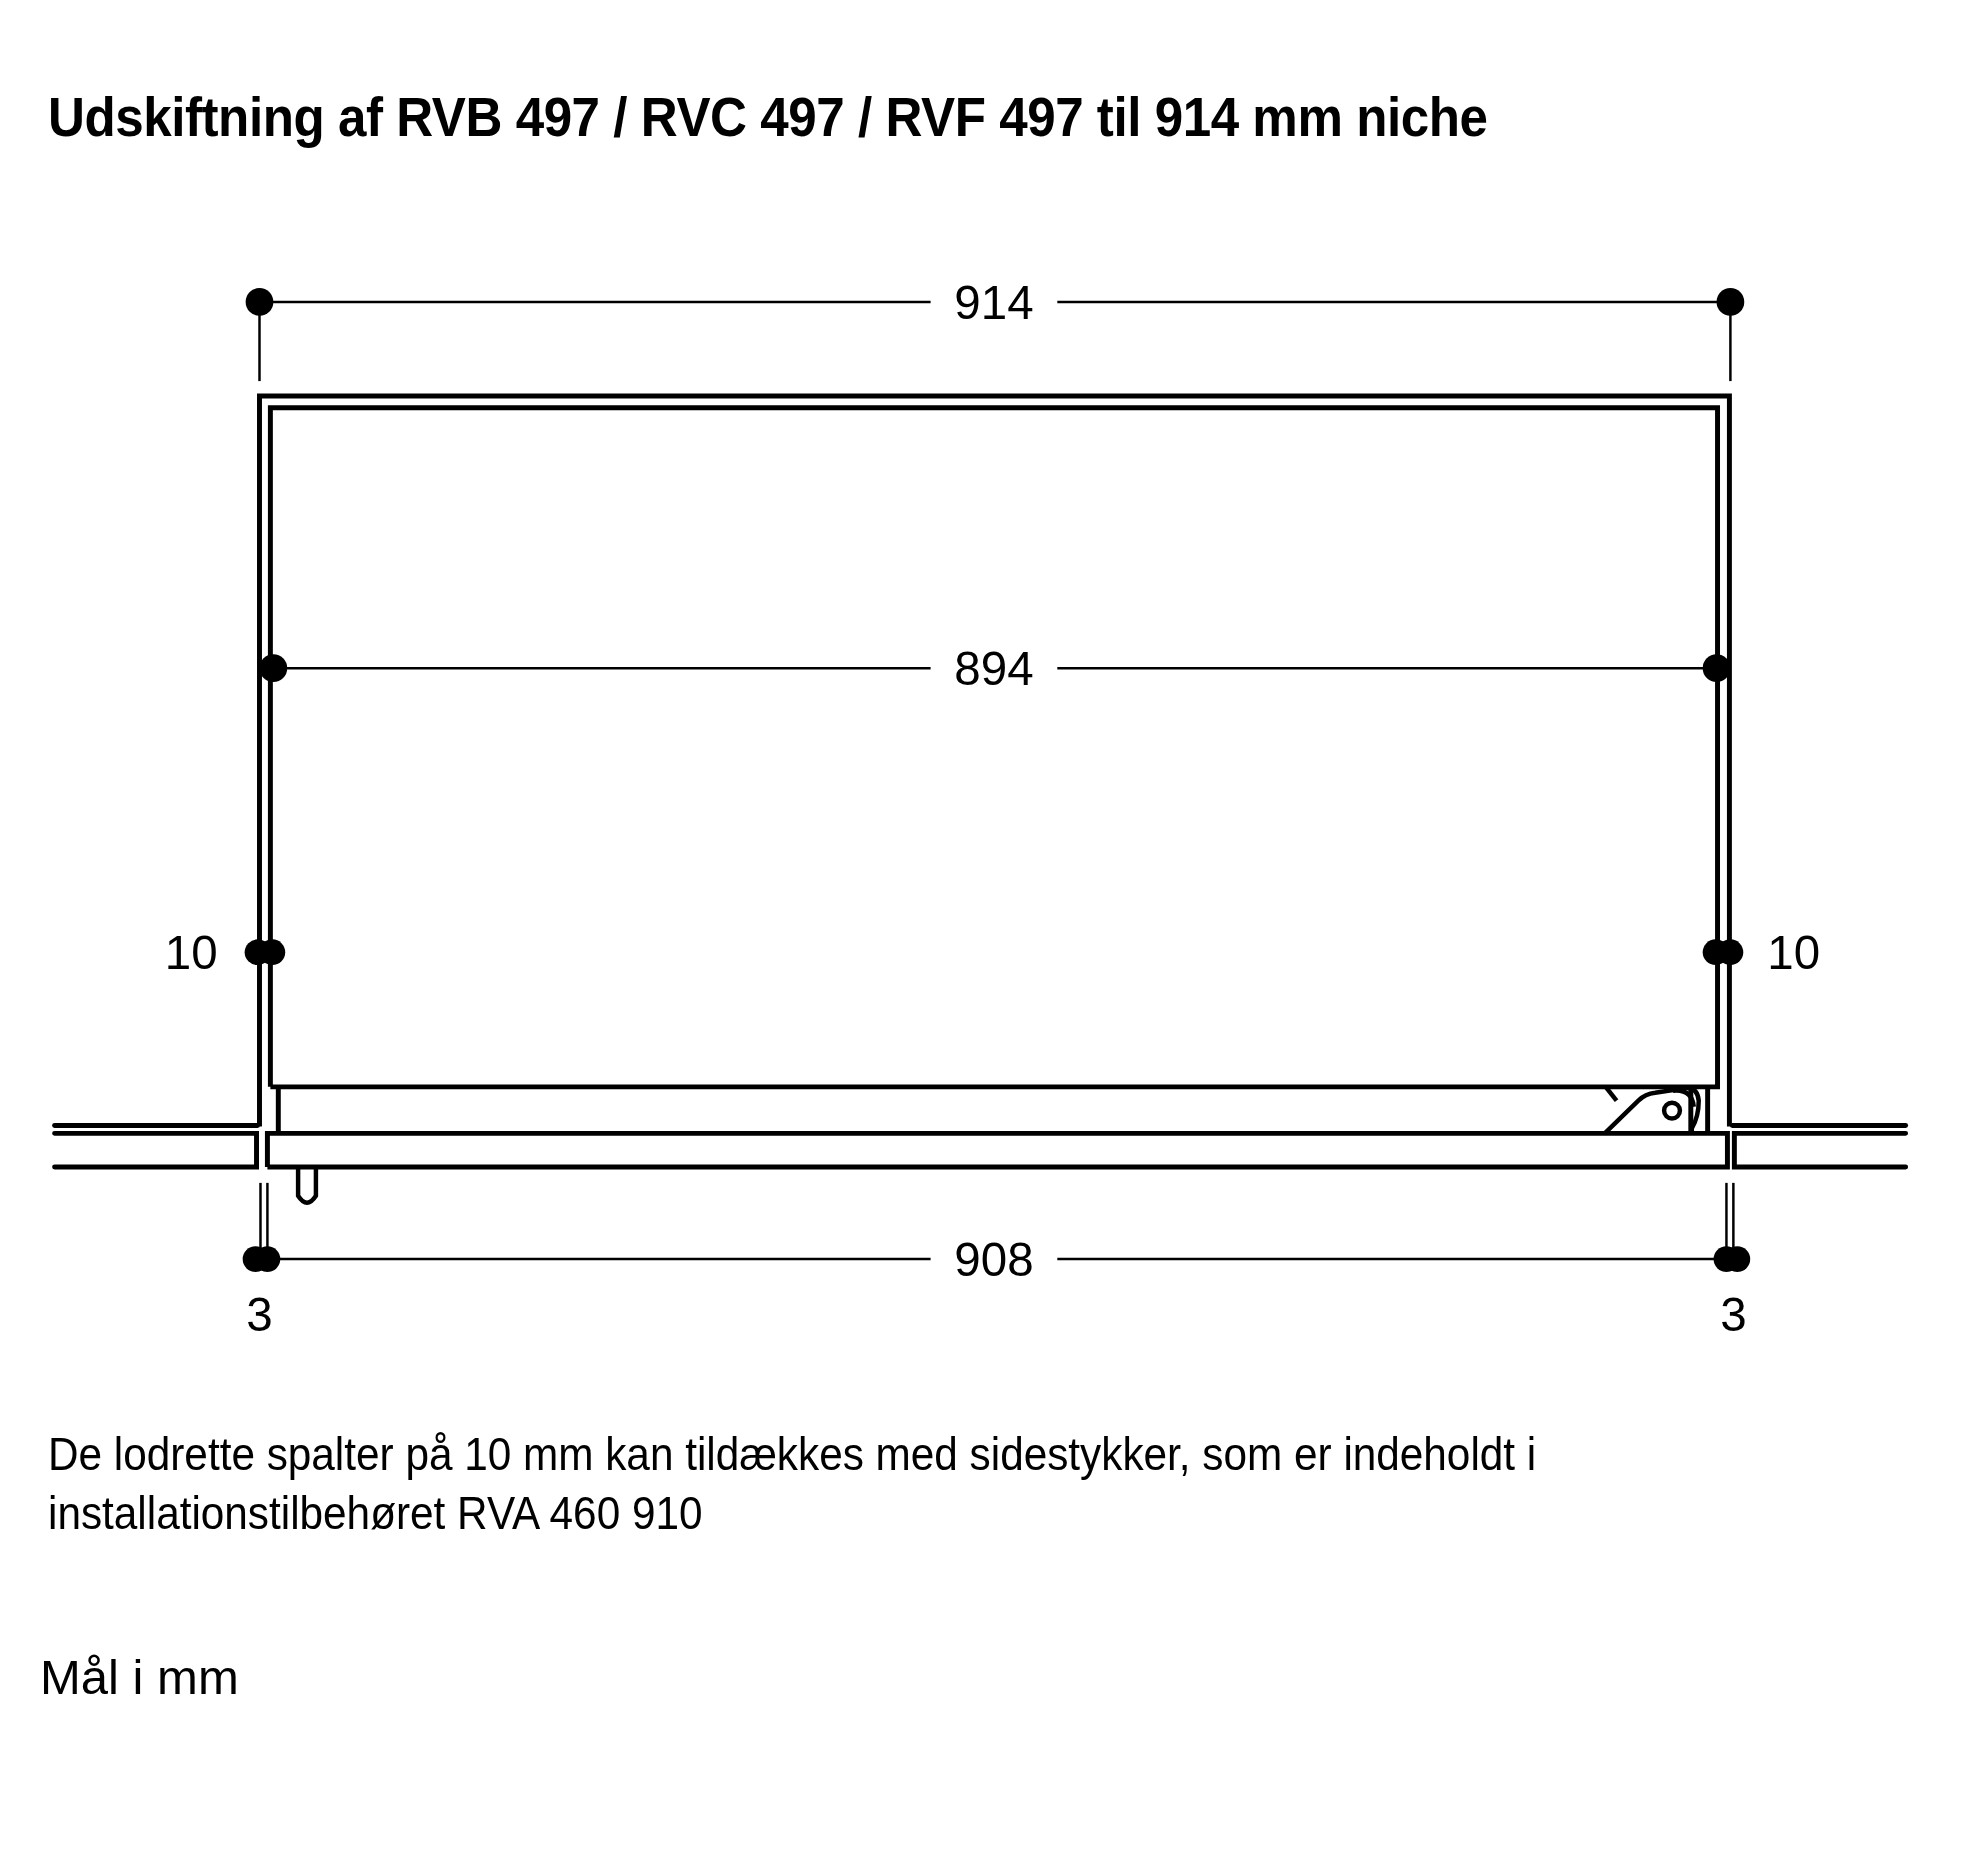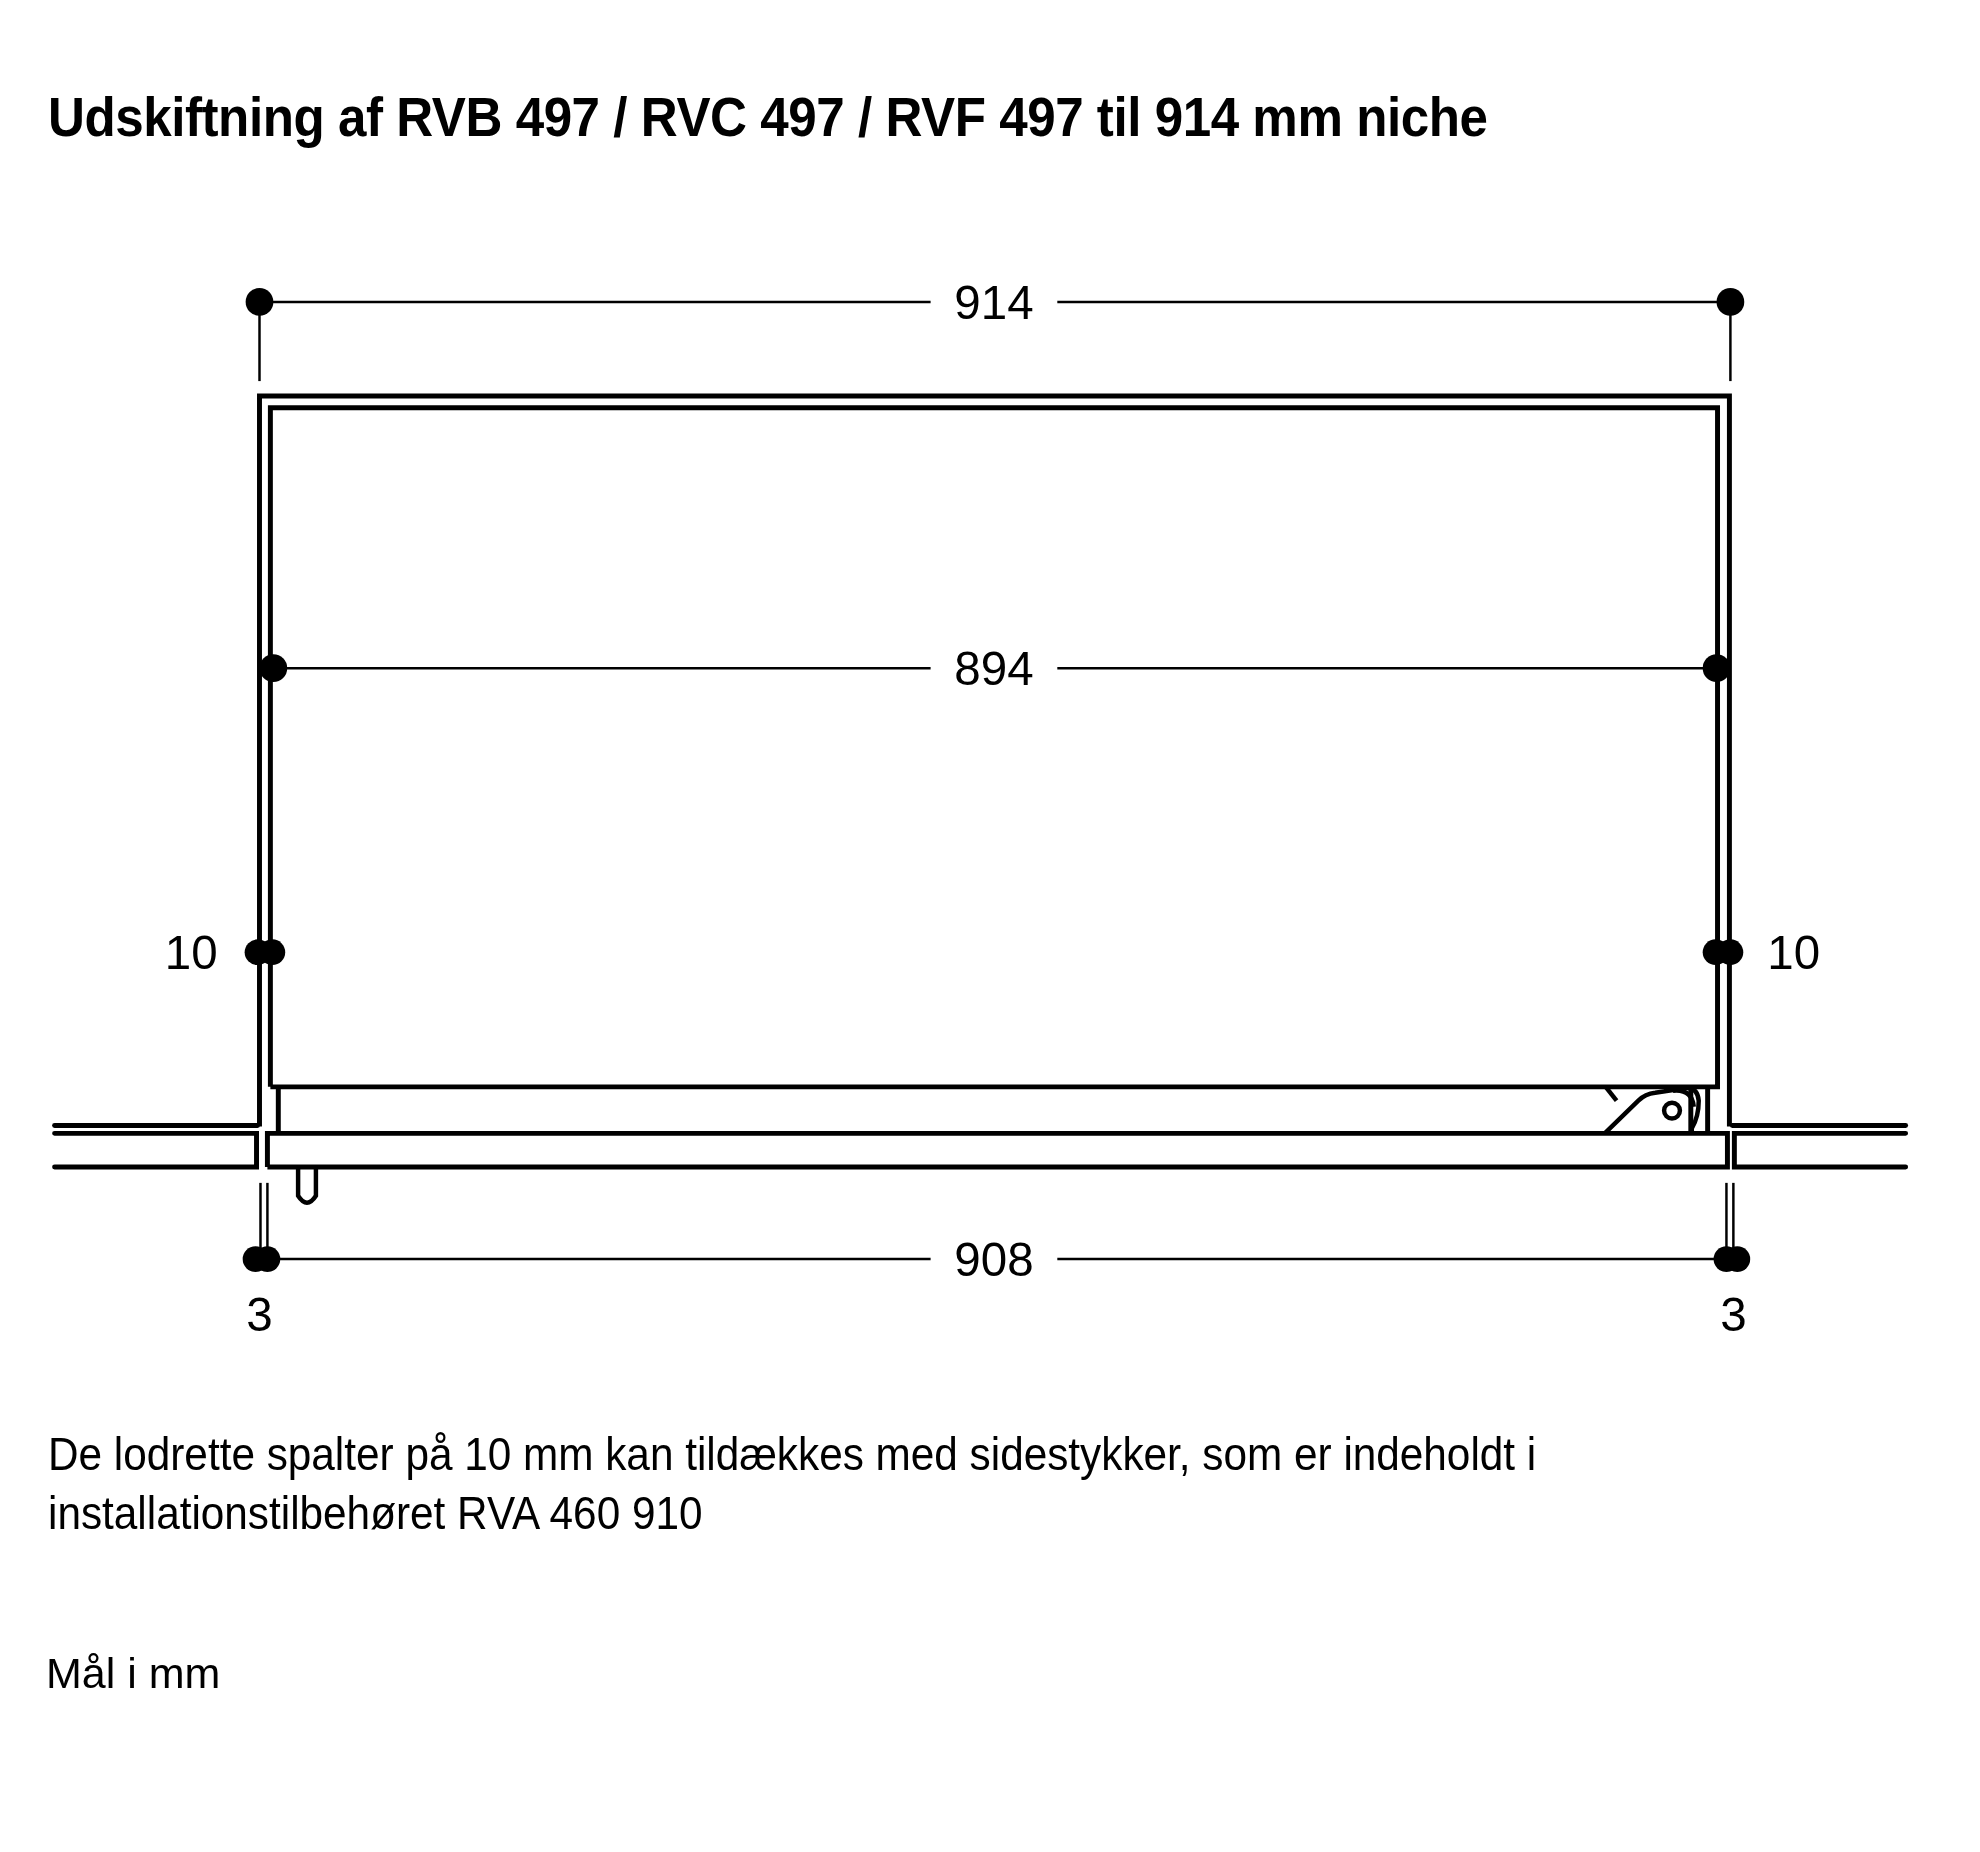--- a/index.html
+++ b/index.html
@@ -2,21 +2,21 @@
 <html><head>
 <meta charset="utf-8">
 <style>
   html, body { margin:0; padding:0; background:#ffffff; }
   body { width:1980px; height:1852px; position:relative; overflow:hidden;
          font-family:"Liberation Sans", "DejaVu Sans", sans-serif; color:#000; }
   .title { position:absolute; left:48px; top:85px; font-size:55px; font-weight:bold;
            letter-spacing:-0.5px; white-space:nowrap; transform:scaleX(0.93); transform-origin:left top; }
   .note { position:absolute; left:48px; top:1424px; font-size:47px; line-height:59px;
           white-space:nowrap; transform:scaleX(0.9); transform-origin:left top; }
-  .units { position:absolute; left:46px; top:1649px; font-size:43px; white-space:nowrap; }
+  .units { position:absolute; left:40px; top:1649px; font-size:49px; white-space:nowrap; }
   svg.drawing { position:absolute; left:0; top:0; }
   svg text { font-family:"Liberation Sans", "DejaVu Sans", sans-serif; font-size:48px; fill:#000; }
 </style>
 </head>
 <body>
 
 <div class="title">Udskiftning af RVB 497 / RVC 497 / RVF 497 til 914 mm niche</div>
 
 <svg class="drawing" width="1980" height="1852" viewBox="0 0 2000 1871" xmlns="http://www.w3.org/2000/svg">
 

